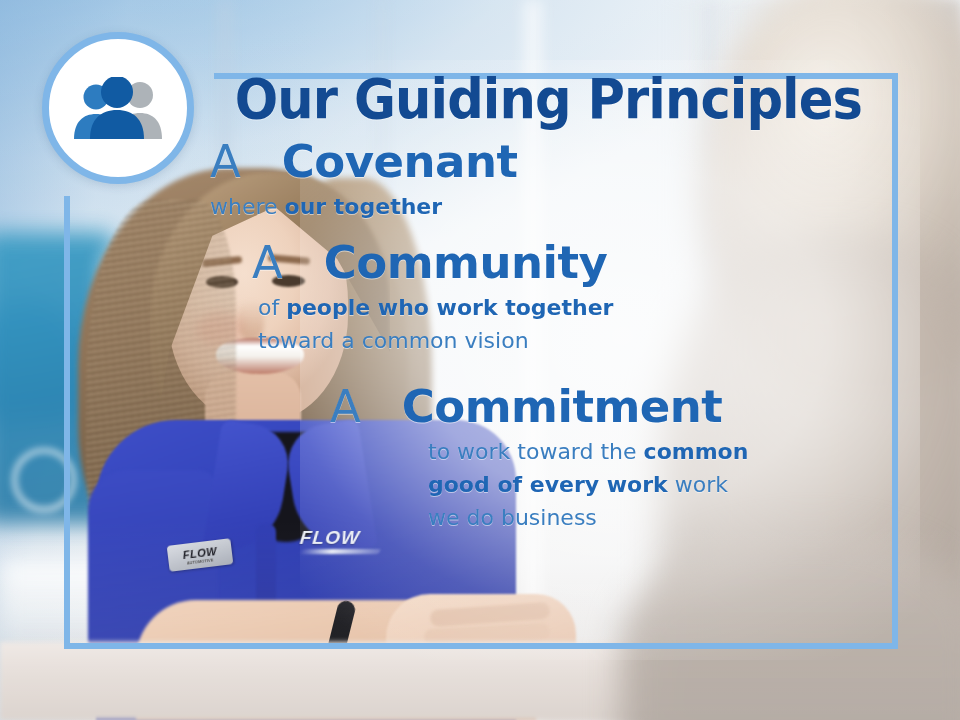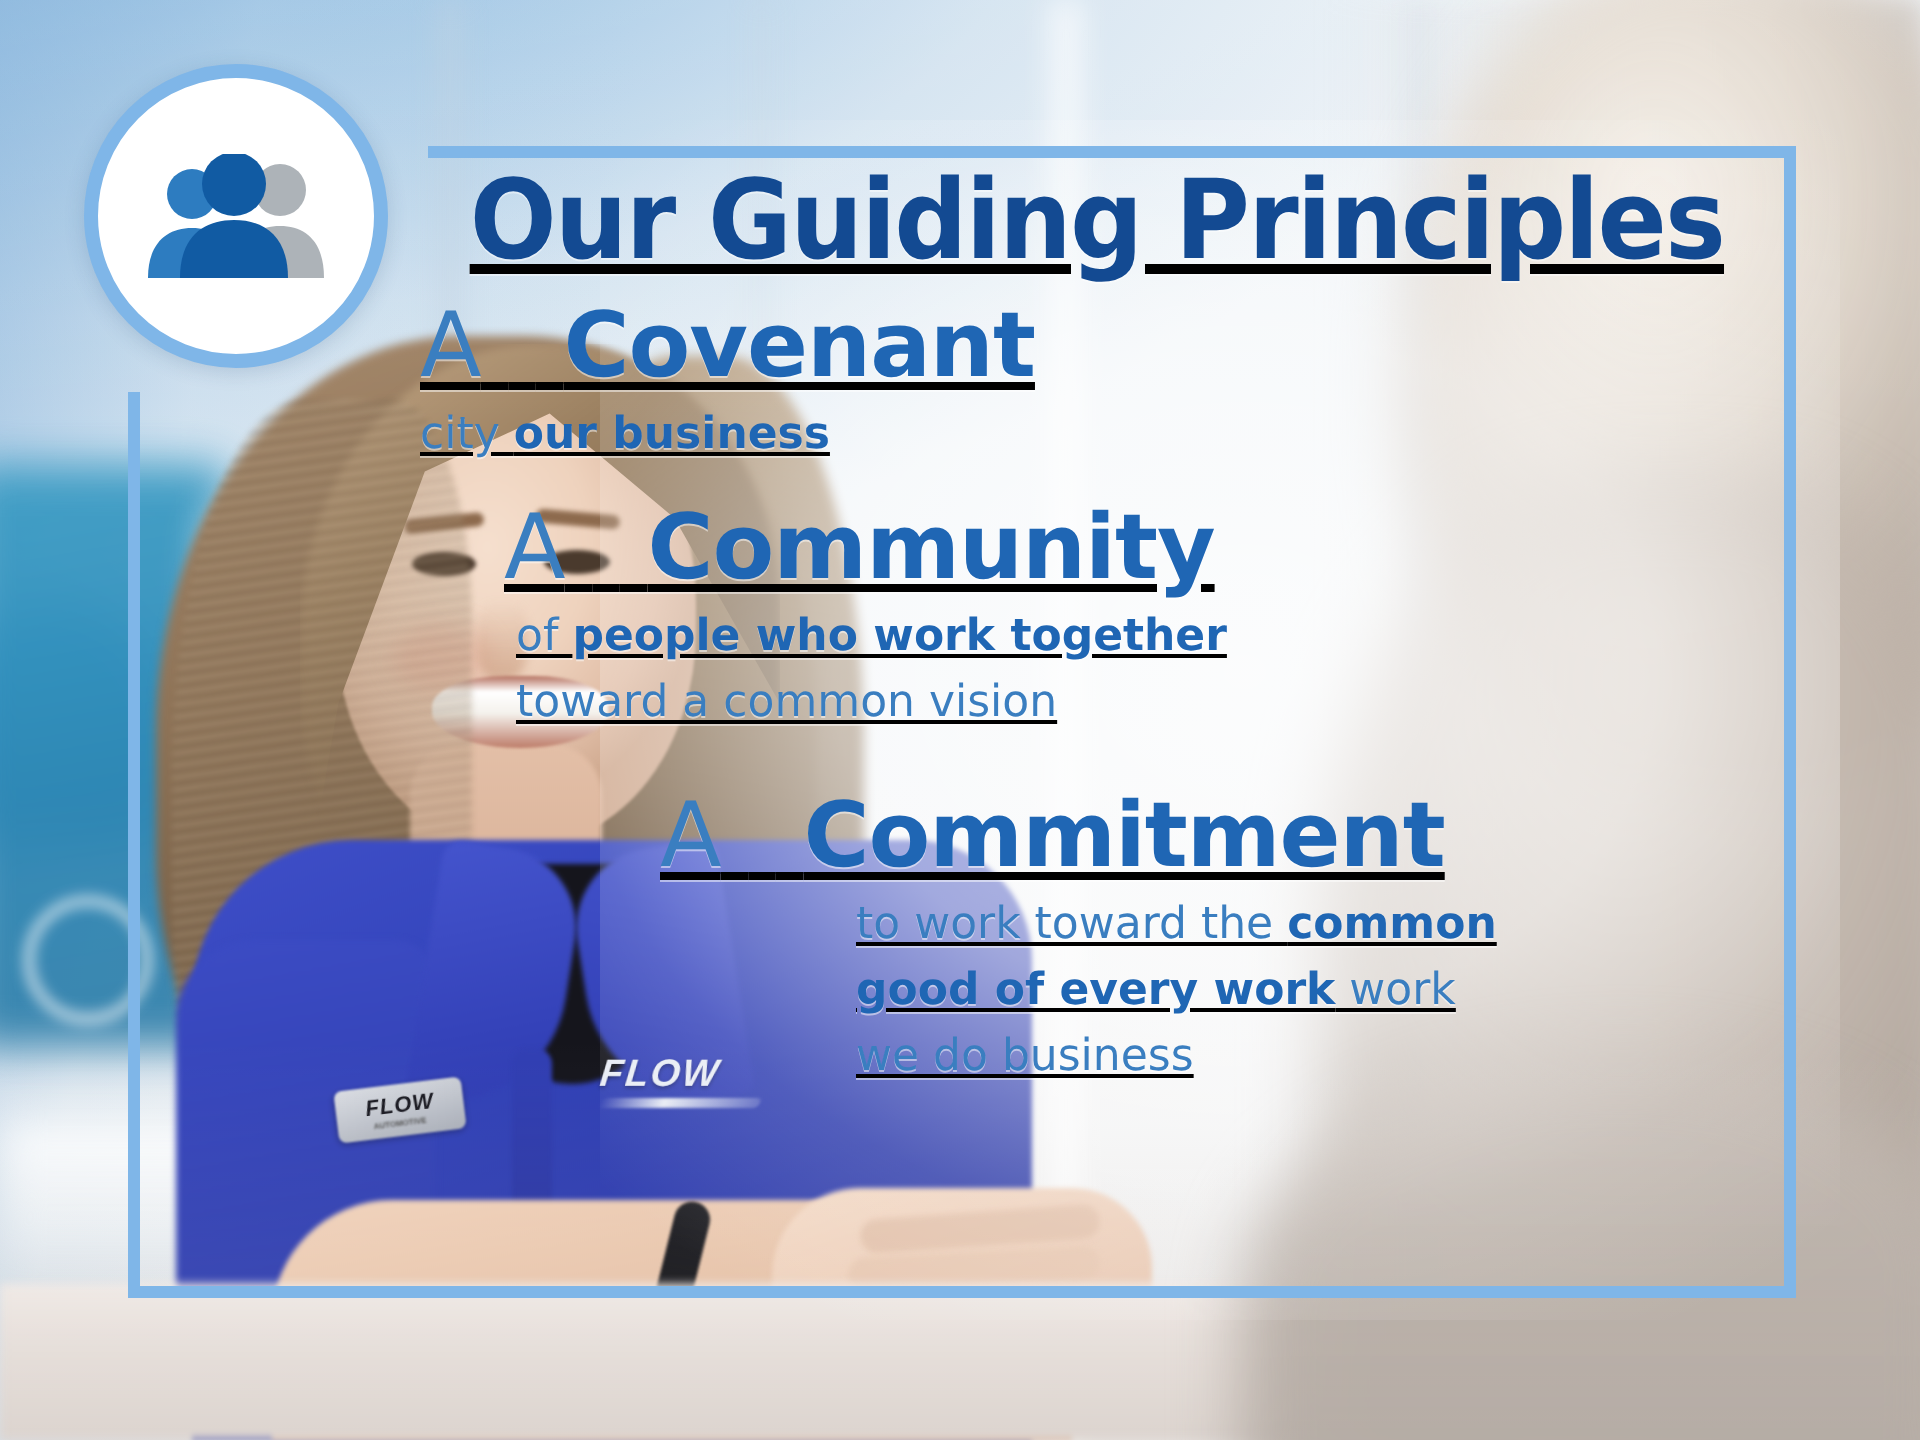--- a/index.html
+++ b/index.html
@@ -219,21 +219,21 @@
 
   
   .badge-circle{
     position:absolute;left:42px;top:32px;width:152px;height:152px;border-radius:50%;
     background:#ffffff;border:7px solid #7fb6e8;box-sizing:border-box;
     box-shadow:0 2px 10px rgba(40,80,120,.18);
   }
   .badge-circle svg{position:absolute;left:50%;top:50%;transform:translate(-50%,-50%);}
 
   
-  .copy{position:absolute;left:210px;top:79px;width:688px;text-decoration:underline;}
+  .copy{position:absolute;left:210px;top:68px;width:688px;}
   .title{
     font-family:"DejaVu Sans","Liberation Sans",sans-serif;
     font-weight:bold;font-size:55px;line-height:62px;letter-spacing:-1px;
     color:#134a92;text-align:center;padding-right:12px;
     transform:scaleX(.93);transform-origin:50% 50%;
     text-shadow:0 1px 0 rgba(255,255,255,.45);
   }
   .block{margin-top:10px;}
   .head{
     font-family:"DejaVu Sans","Liberation Sans",sans-serif;
@@ -343,21 +343,21 @@
 
     <div class="title">Our Guiding Principles</div>
 
     <div class="block" id="blk-covenant">
       <div class="head">
         <span class="art">A</span>
         <span>&nbsp;</span>
         <span class="key">Covenant</span>
       </div>
       <div class="sub">
-        <span>city </span><b>our business</b><span></span>
+        <span>where </span><b>our together</b><span></span>
       </div>
     </div>
 
     <div class="block" id="blk-community">
       <div class="head">
         <span class="art">A</span>
         <span>&nbsp;</span>
         <span class="key">Community</span>
       </div>
       <div class="sub">

